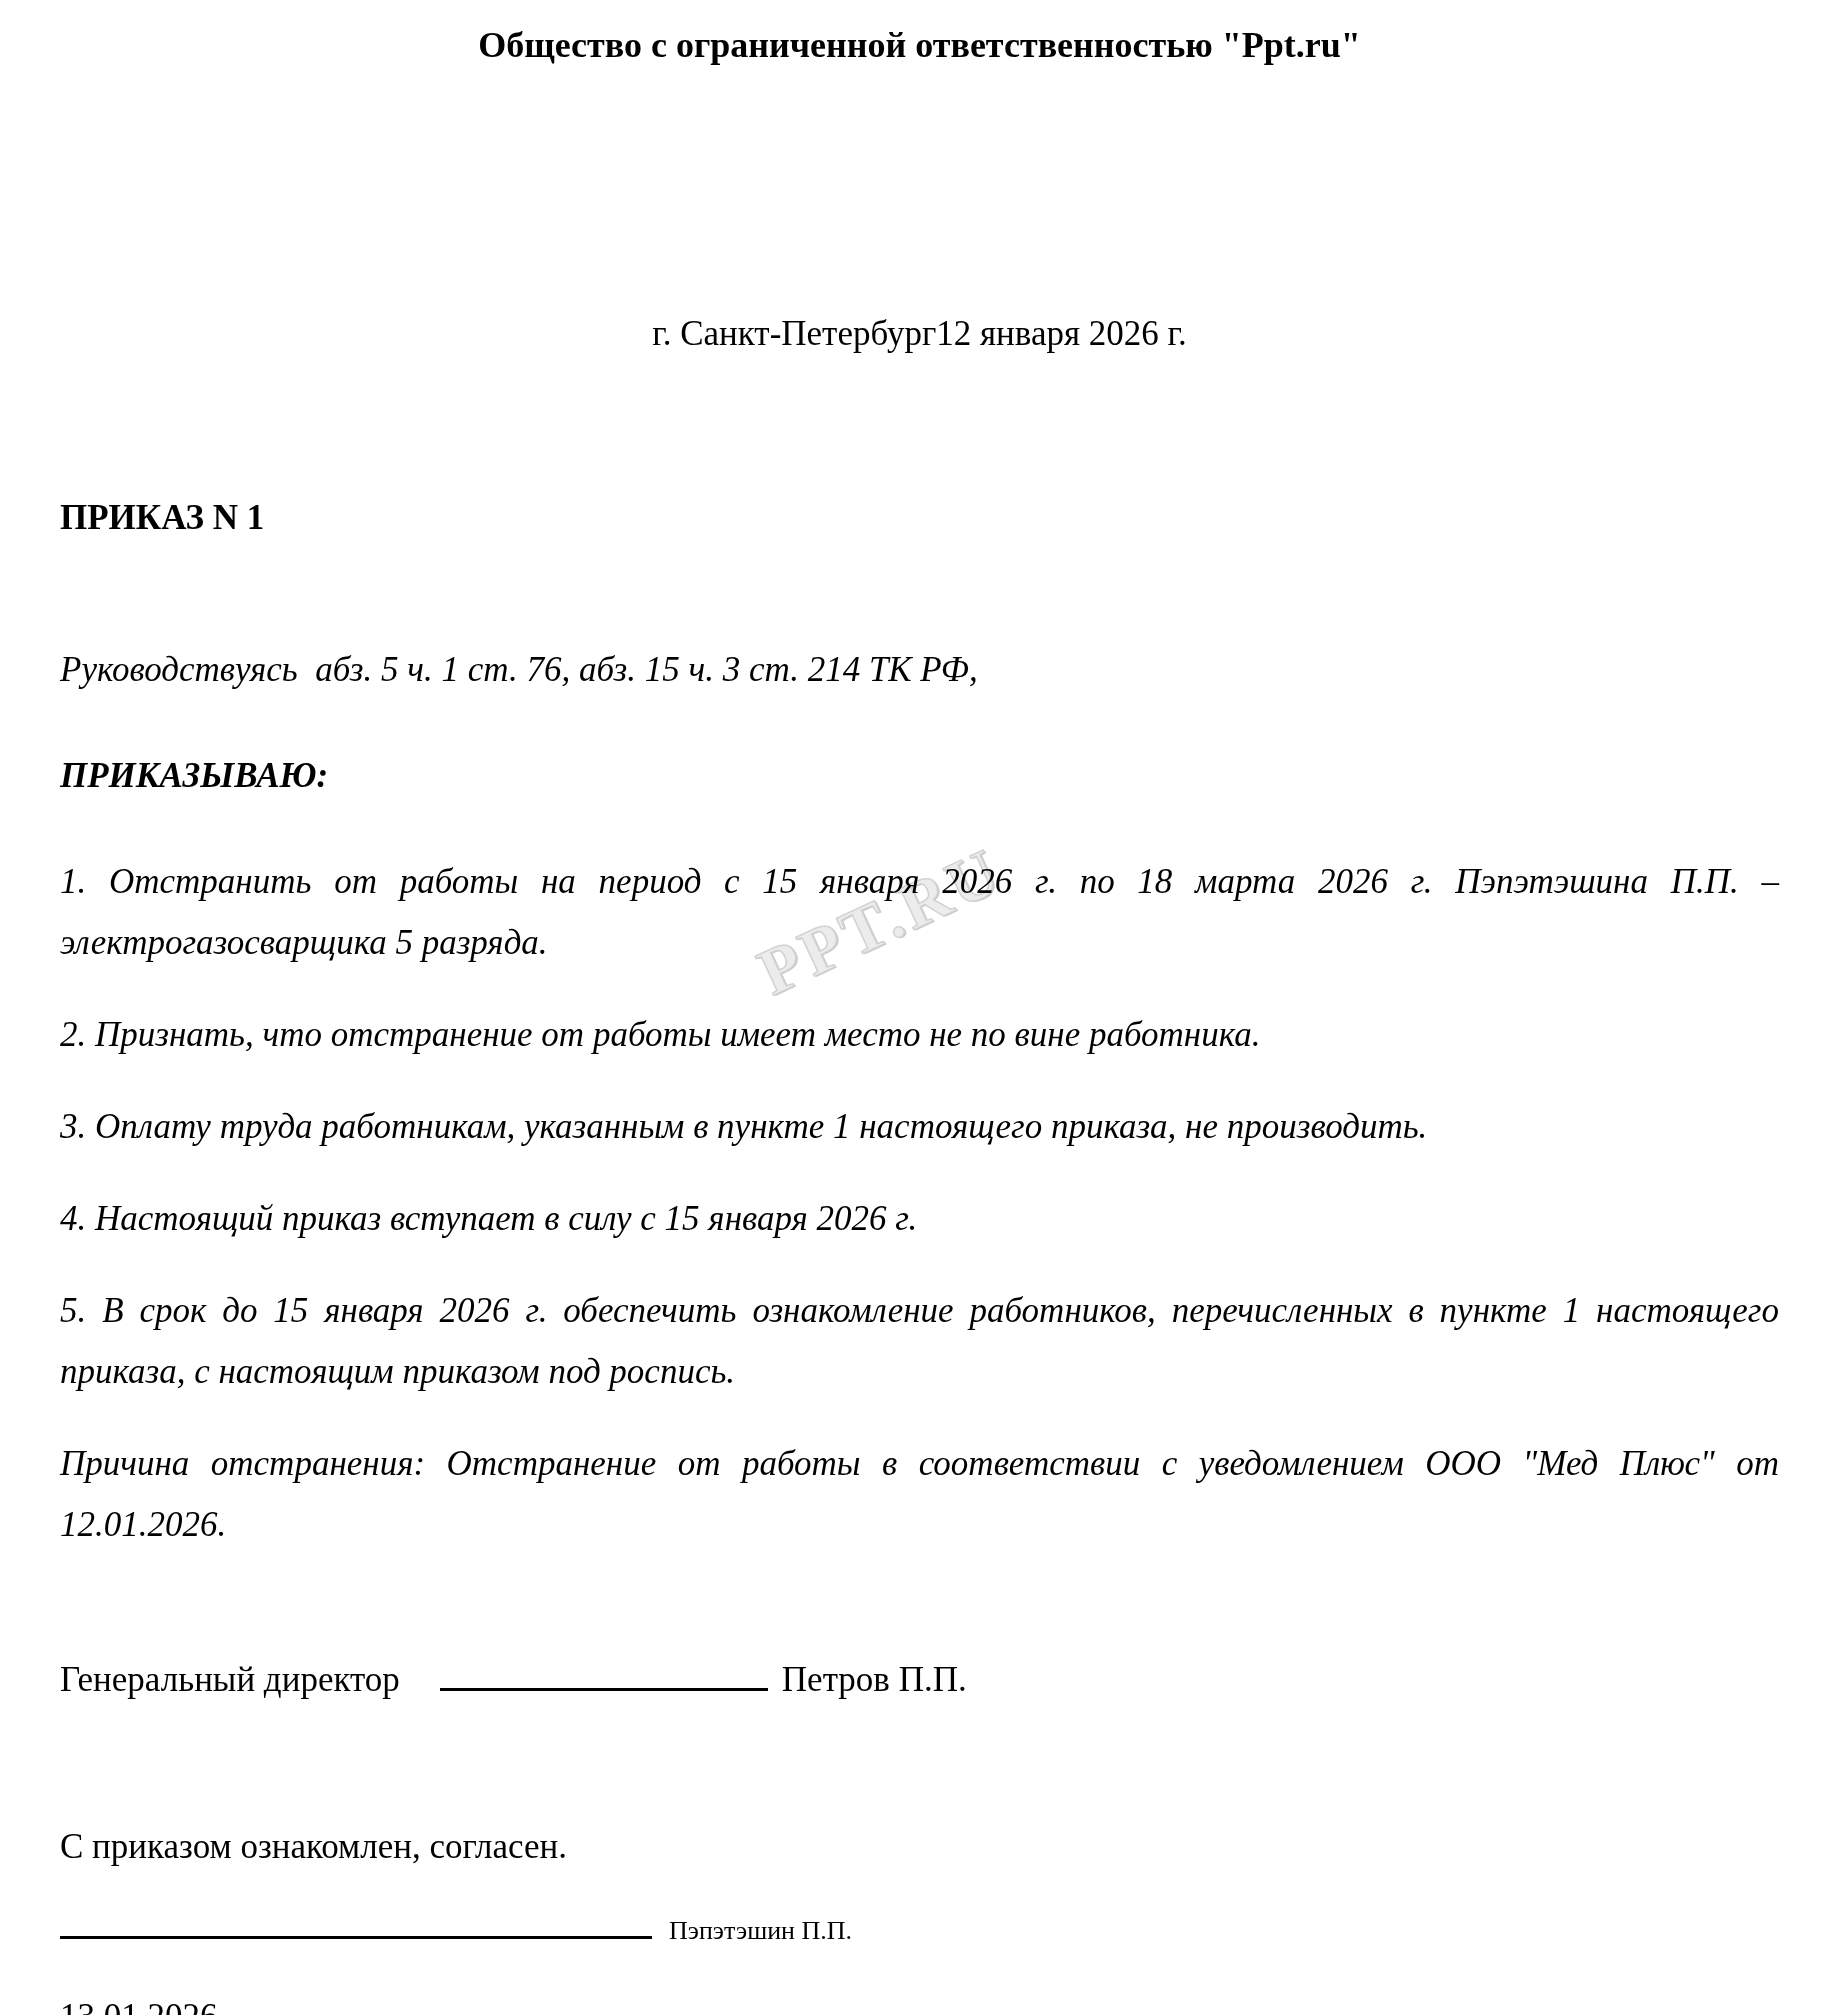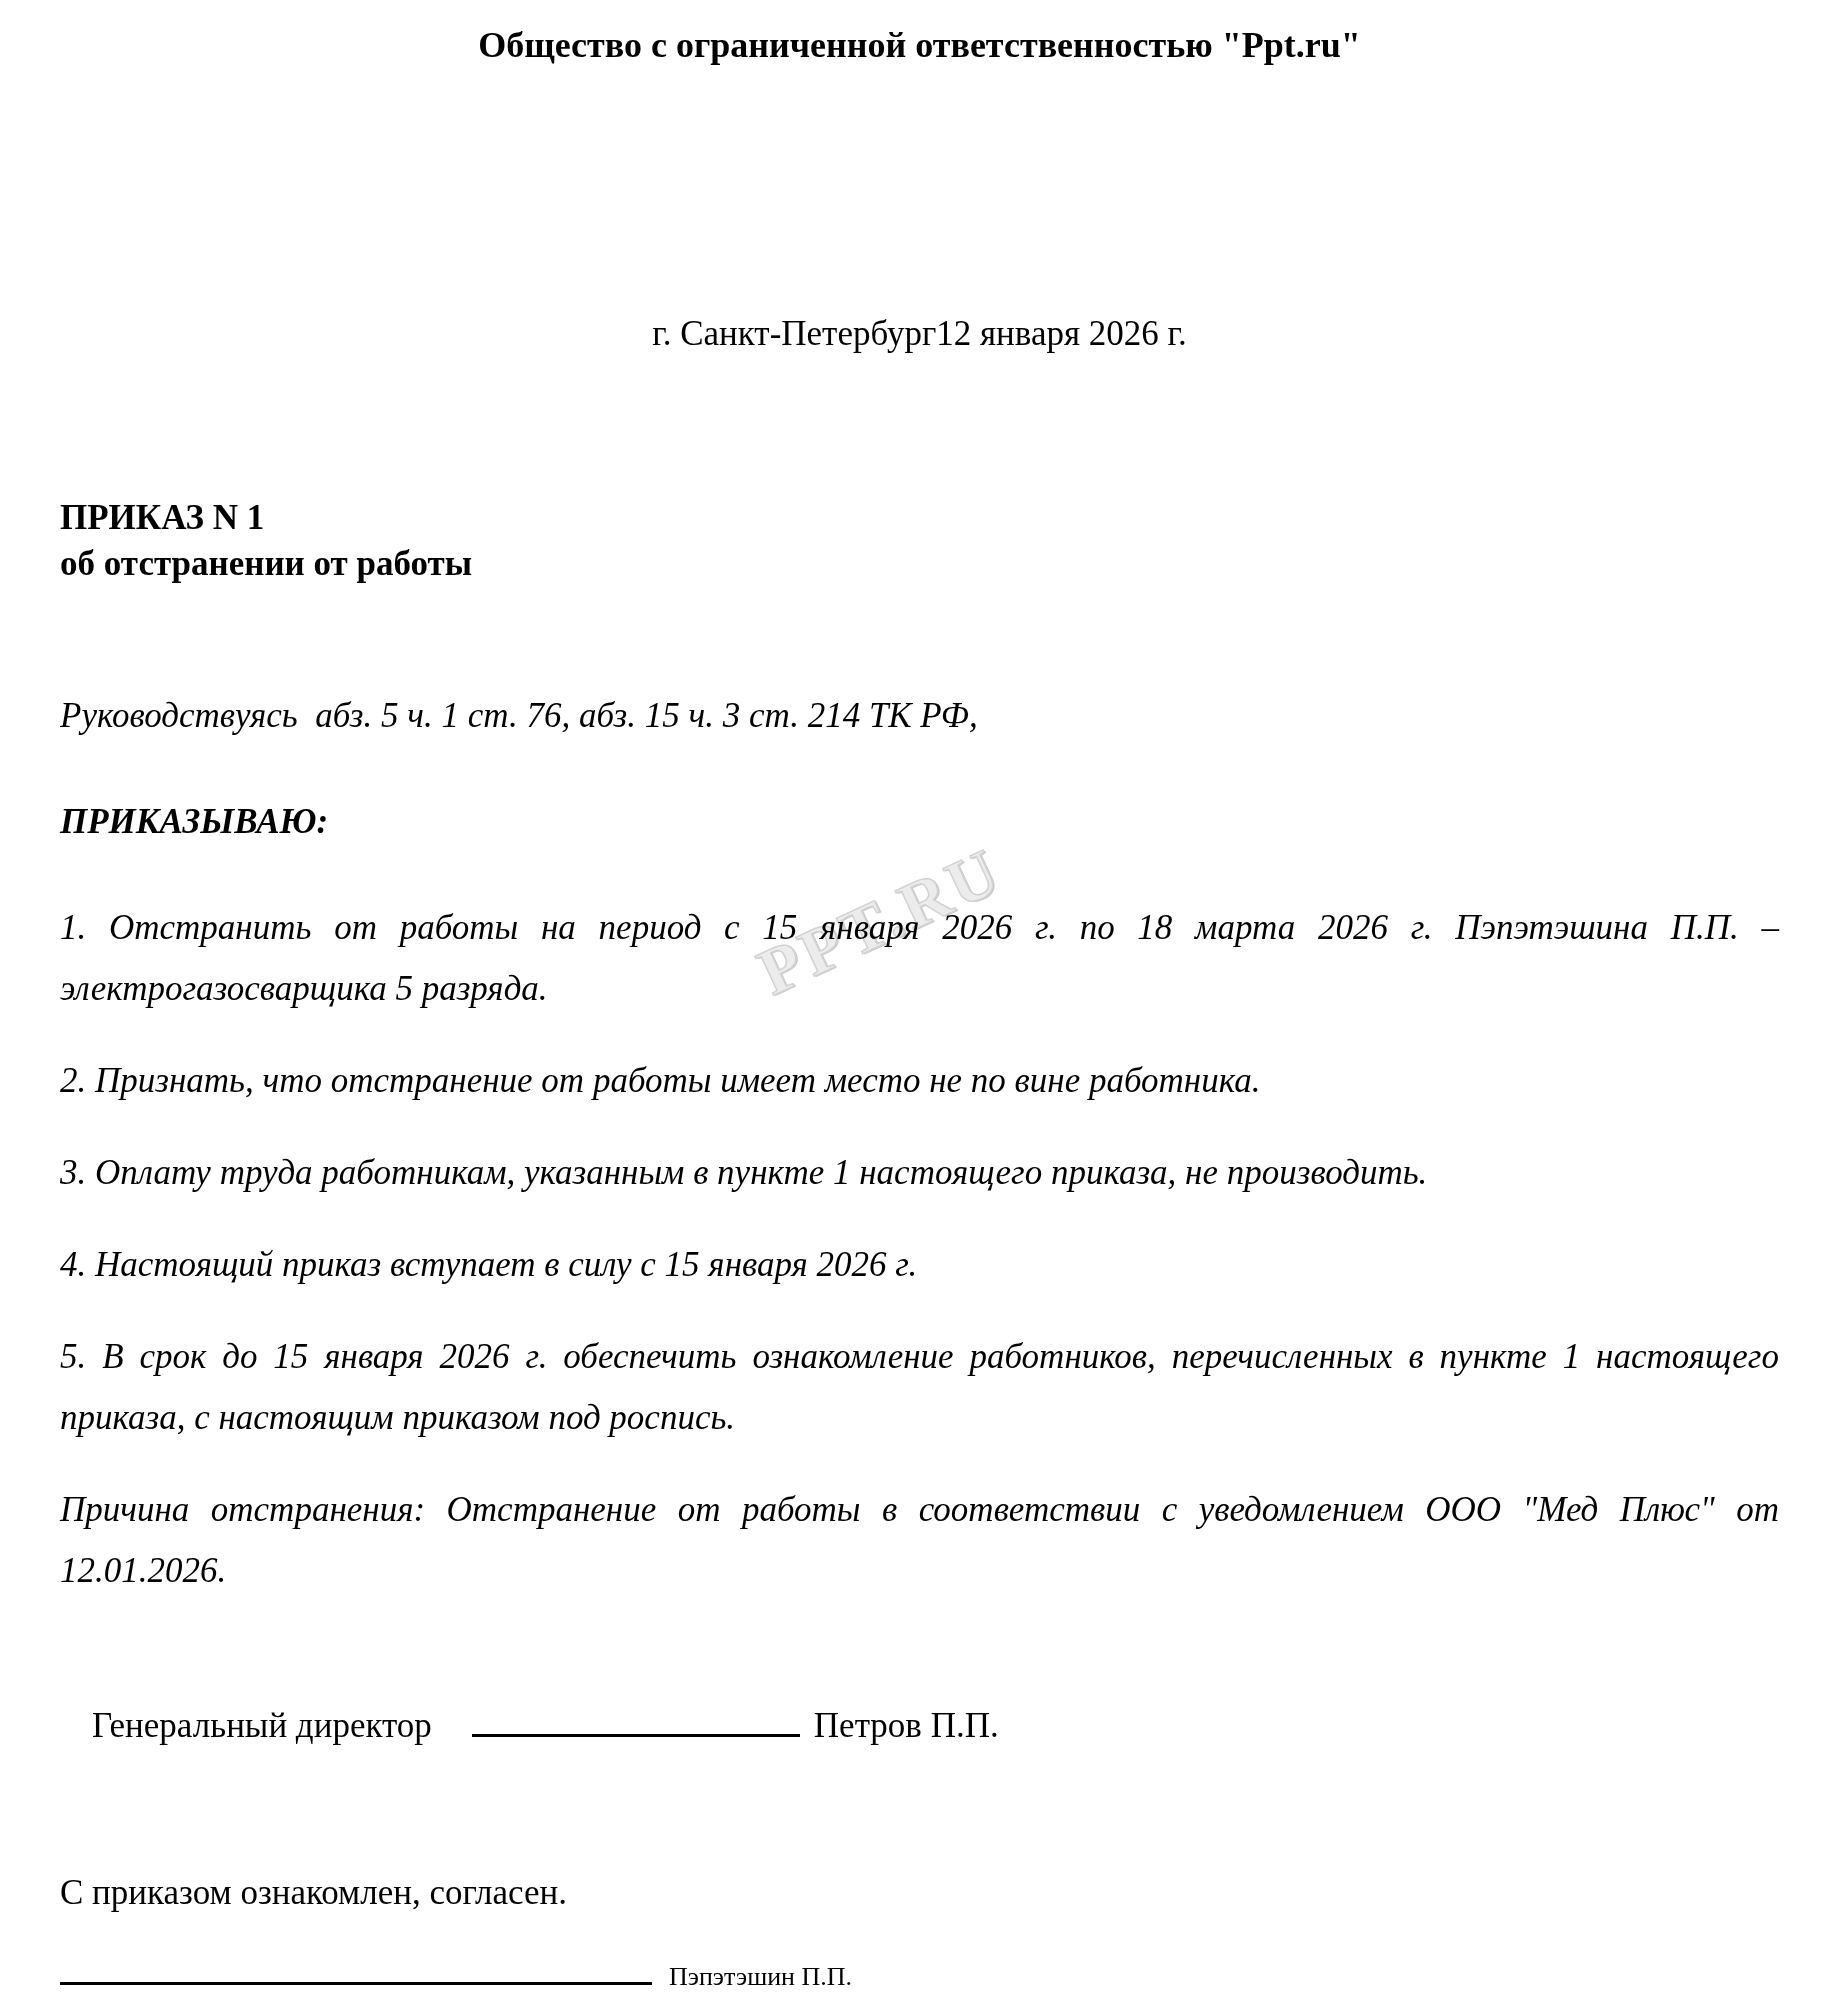--- a/index.html
+++ b/index.html
@@ -74,21 +74,20 @@
     text-align: justify;
     margin-bottom: 31px;
     font-style: italic;
   }
 
   .director-row {
     margin-top: 94px;
     font-size: 35px;
     line-height: 61px;
     white-space: nowrap;
-    margin-left: 32px;
   }
 
   .sig-line {
     display: inline-block;
     border-bottom: 3.1px solid #000000;
     height: 0.95em;
     vertical-align: baseline;
   }
 
   .sig-line.director {
@@ -149,21 +148,20 @@
 
   <div class="company-title">Общество с ограниченной ответственностью "Ppt.ru"</div>
 
   <div class="city-date-row">
     <span>г. Санкт-Петербург</span>
     <span>12 января 2026 г.</span>
   </div>
 
   <div class="order-heading">
     <div>ПРИКАЗ N 1</div>
-    <div>об отстранении от работы</div>
   </div>
 
   <div class="preamble">Руководствуясь  абз. 5 ч. 1 ст. 76, абз. 15 ч. 3 ст. 214 ТК РФ,</div>
 
   <div class="directive">ПРИКАЗЫВАЮ:</div>
 
   <div class="order-items">
     <p class="para">1. Отстранить от работы на период с 15 января 2026 г. по 18 марта 2026 г. Пэпэтэшина П.П. – электрогазосварщика 5 разряда.</p>
     <p class="para">2. Признать, что отстранение от работы имеет место не по вине работника.</p>
     <p class="para">3. Оплату труда работникам, указанным в пункте 1 настоящего приказа, не производить.</p>

